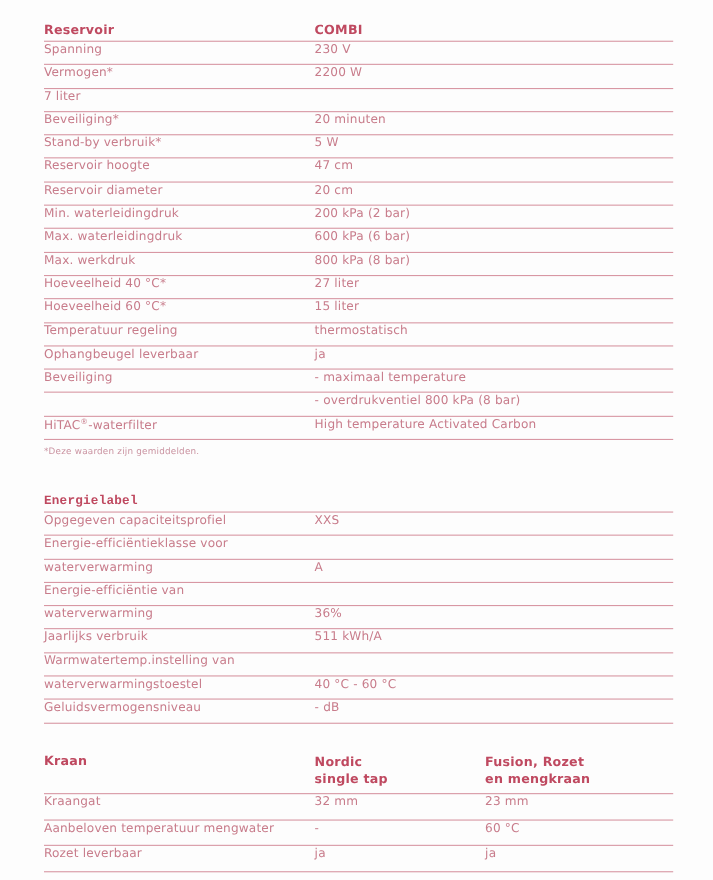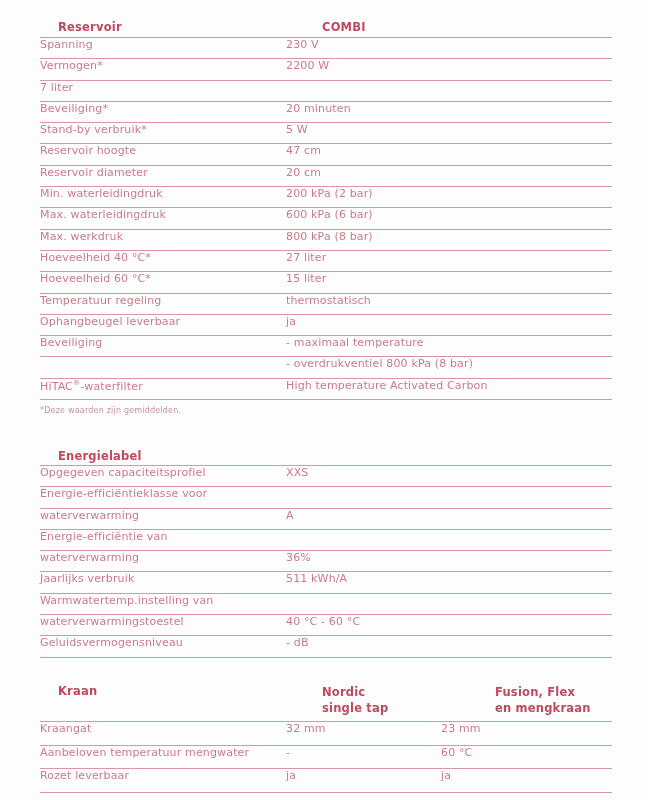--- a/index.html
+++ b/index.html
@@ -14,25 +14,25 @@
   .section { position:absolute; left:40px; width:572px; }
   #sec-reservoir { top:20px; }
   #sec-energie   { top:449px; }
   #sec-kraan     { top:684px; }
 
   .thead {
     display:flex; align-items:flex-start;
     border-bottom:1px solid #d897a3;
   }
   #sec-reservoir .thead { height:17px; }
-  #sec-energie   .thead { height:16px; }
+  #sec-energie   .thead { height:16px;font-family:Liberation Mono, monospace; }
   #sec-kraan     .thead { height:37px; }
 
   .bold {
-    font-weight:bold; font-size:11.5px; color:#bf4960; letter-spacing:0.2px;margin-left:18px;
+    font-weight:bold; font-size:11.5px; color:#bf4960; letter-spacing:0.2px;
   }
   .row {
     display:flex; align-items:flex-start;
     height:20.3px;
     border-bottom:1px solid #d897a3;
     font-size:11px; color:#c87c8b; letter-spacing:0.15px;
   }
   #sec-kraan .row { height:22.7px; }
 
   .lbl  { width:246px; flex:none; white-space:nowrap; }
@@ -174,21 +174,21 @@
   </div>
 
   <div class="section" id="sec-kraan">
     <div class="thead">
       <span class="lbl bold">Kraan</span>
       <span class="col1 bold">
         <div class="hline">Nordic</div>
         <div class="hline">single tap</div>
       </span>
       <span class="col2 bold">
-        <div class="hline">Fusion, Flex</div>
+        <div class="hline">Fusion, Rozet</div>
         <div class="hline">en mengkraan</div>
       </span>
     </div>
 
     <div class="row">
       <span class="lbl">Kraangat</span>
       <span class="col1">32 mm</span>
       <span class="col2">23 mm</span>
     </div>
     <div class="row">

